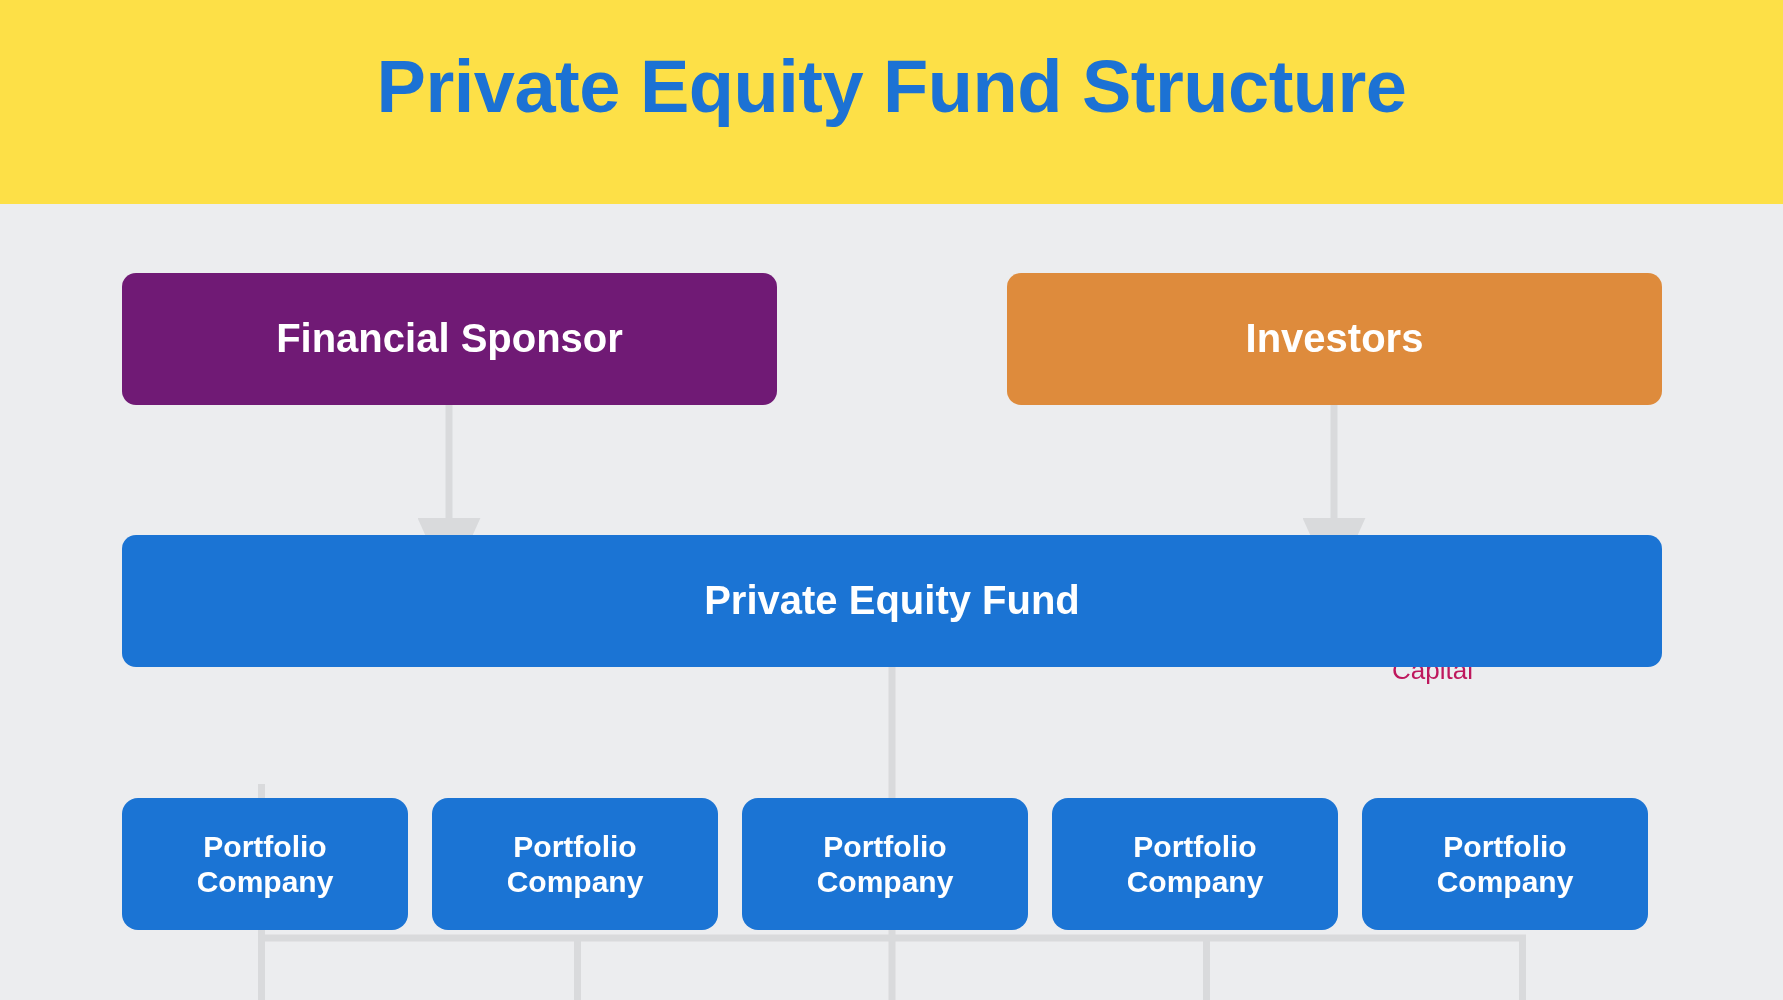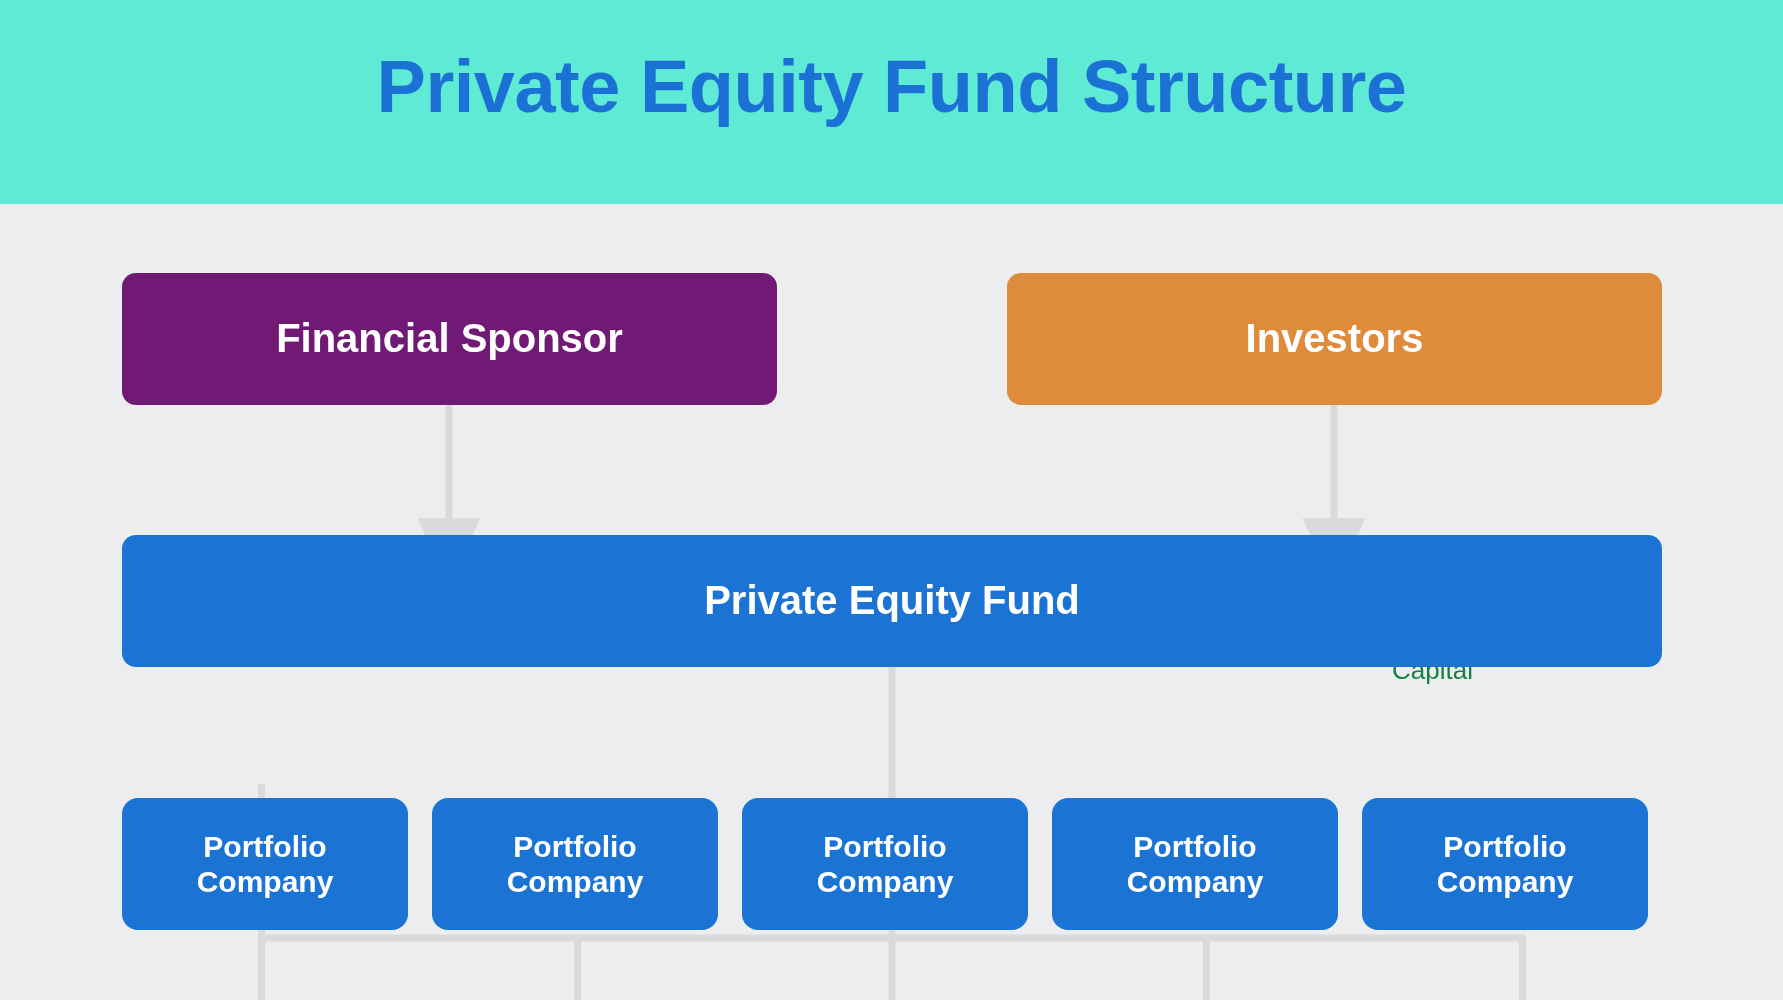--- a/index.html
+++ b/index.html
@@ -22,21 +22,21 @@
     background: #ffffff;
   }
 
   
   .header-band {
     position: absolute;
     left: 0;
     top: 0;
     width: 1783px;
     height: 240px;
-    background: #5eead4;
+    background: #fde047;
   }
   .page-title {
     position: absolute;
     left: 0;
     top: 46px;
     width: 1783px;
     text-align: center;
     font-family: "Liberation Sans", sans-serif;
     font-size: 74px;
     font-weight: bold;
@@ -128,21 +128,21 @@
   }
 
   
   .edge-label {
     position: absolute;
     left: 1392px;
     top: 451px;
     font-family: "Liberation Sans", sans-serif;
     font-size: 26px;
     font-weight: normal;
-    color: #15803d;
+    color: #be185d;
     white-space: nowrap;
     text-align: center;
   }
 </style>
 </head>
 <body>
 
 <div id="page">
 
   <div class="header-band">

